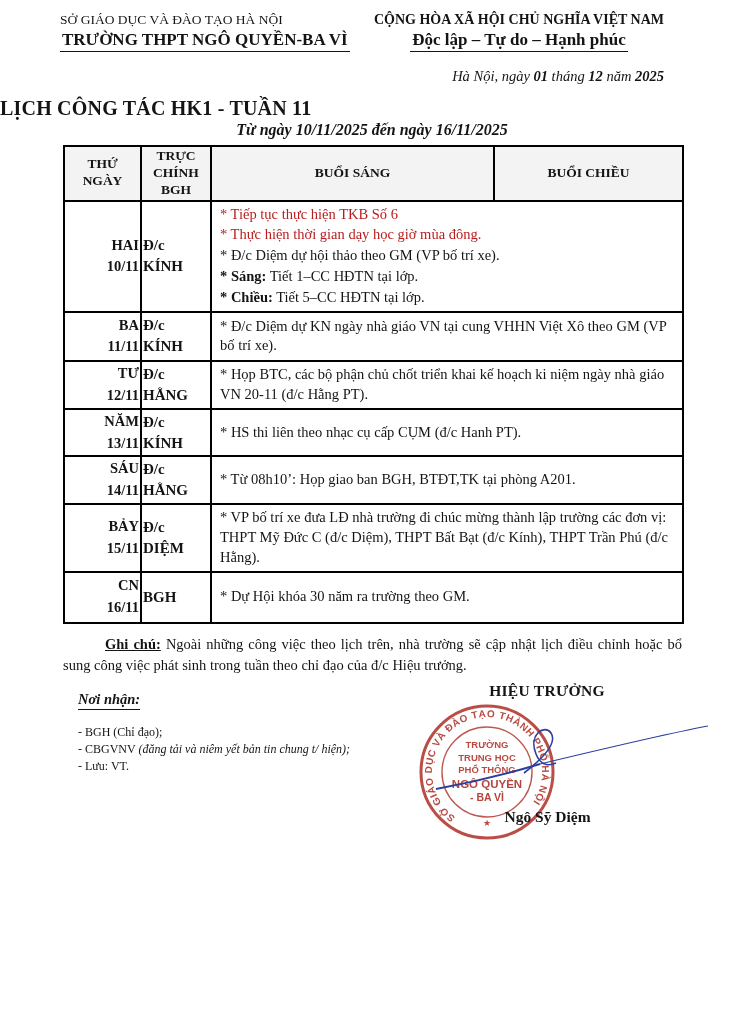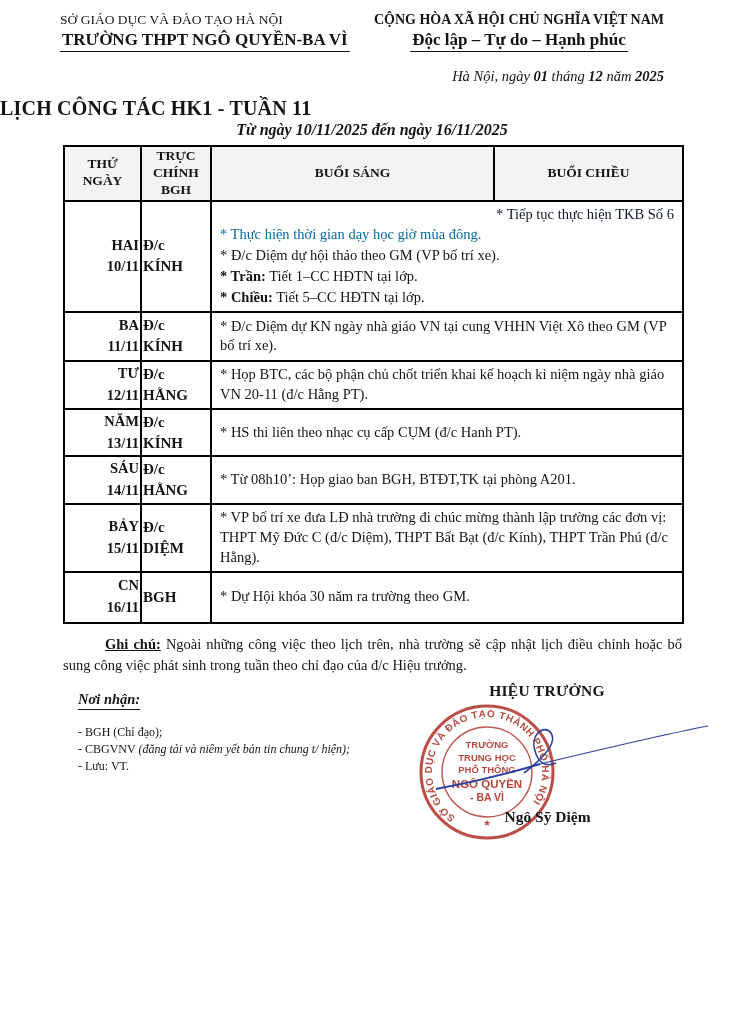--- a/index.html
+++ b/index.html
@@ -28,22 +28,22 @@
   table.sched{border-collapse:collapse;margin:6px 62px 0 63px;width:619px;table-layout:fixed;}
   table.sched th,table.sched td{border:2px solid #000;}
   table.sched th{
     background:#f3f3f3;font-weight:bold;font-size:13.5px;
     text-align:center;vertical-align:middle;white-space:pre-line;line-height:1.25;height:50px;
   }
   td.daycell{font-weight:bold;font-size:14.5px;text-align:right;vertical-align:middle;line-height:1.5;}
   td.dutycell{font-weight:bold;font-size:15px;text-align:left;vertical-align:middle;line-height:1.4;}
   td.contentcell{font-size:14.5px;vertical-align:middle;padding:2px 8px;line-height:1.37;}
   .line{margin:1px 0;}
-  .blue{color:#0f172a;text-align:right;}
-  .red{color:#0369a1;}
+  .blue{color:#b91c1c;}
+  .red{color:#b91c1c;}
   .pre{font-weight:bold;}
   tr.r0 td{height:96px;} tr.r1 td{height:43px;} tr.r2 td{height:42px;}
   tr.r3 td{height:40px;} tr.r4 td{height:38px;} tr.r5 td{height:56px;} tr.r6 td{height:45px;}
   
   .note{margin:10px 62px 0 63px;font-size:14.5px;line-height:1.45;text-align:justify;text-indent:42px;}
   .note .lbl{font-weight:bold;text-decoration:underline;}
   
   .footer{position:relative;height:360px;}
   .recipients{position:absolute;left:78px;top:14px;}
   .recip-label{font-weight:bold;font-style:italic;font-size:14.5px;
@@ -105,21 +105,21 @@
         <div>10/11</div>
       </td>
       <td class="dutycell">
         <div>Đ/c</div>
         <div>KÍNH</div>
       </td>
       <td class="contentcell" colspan="2">
         <div class="line blue">* Tiếp tục thực hiện TKB Số 6</div>
         <div class="line red">* Thực hiện thời gian dạy học giờ mùa đông.</div>
         <div class="line">* Đ/c Diệm dự hội thảo theo GM (VP bố trí xe).</div>
-        <div class="line"><span class="pre">* Trần:</span><span> Tiết 1–CC HĐTN tại lớp.</span></div>
+        <div class="line"><span class="pre">* Sáng:</span><span> Tiết 1–CC HĐTN tại lớp.</span></div>
         <div class="line"><span class="pre">* Chiều:</span><span> Tiết 5–CC HĐTN tại lớp.</span></div>
       </td>
     </tr>
 
     <tr class="r1">
       <td class="daycell">
         <div>BA</div>
         <div>11/11</div>
       </td>
       <td class="dutycell">

